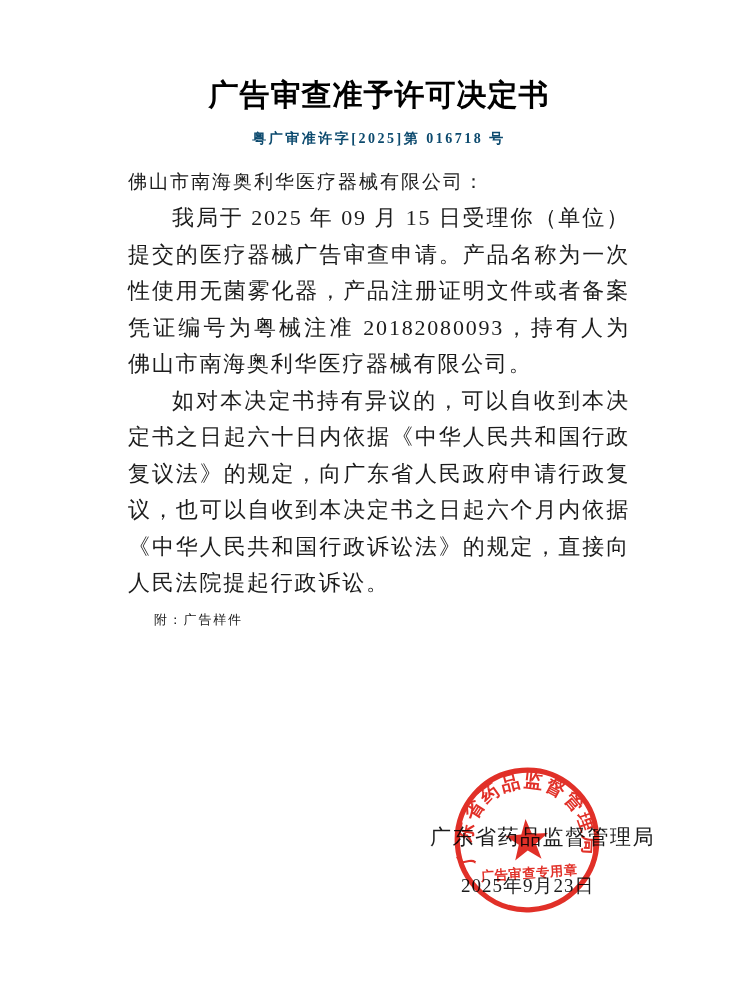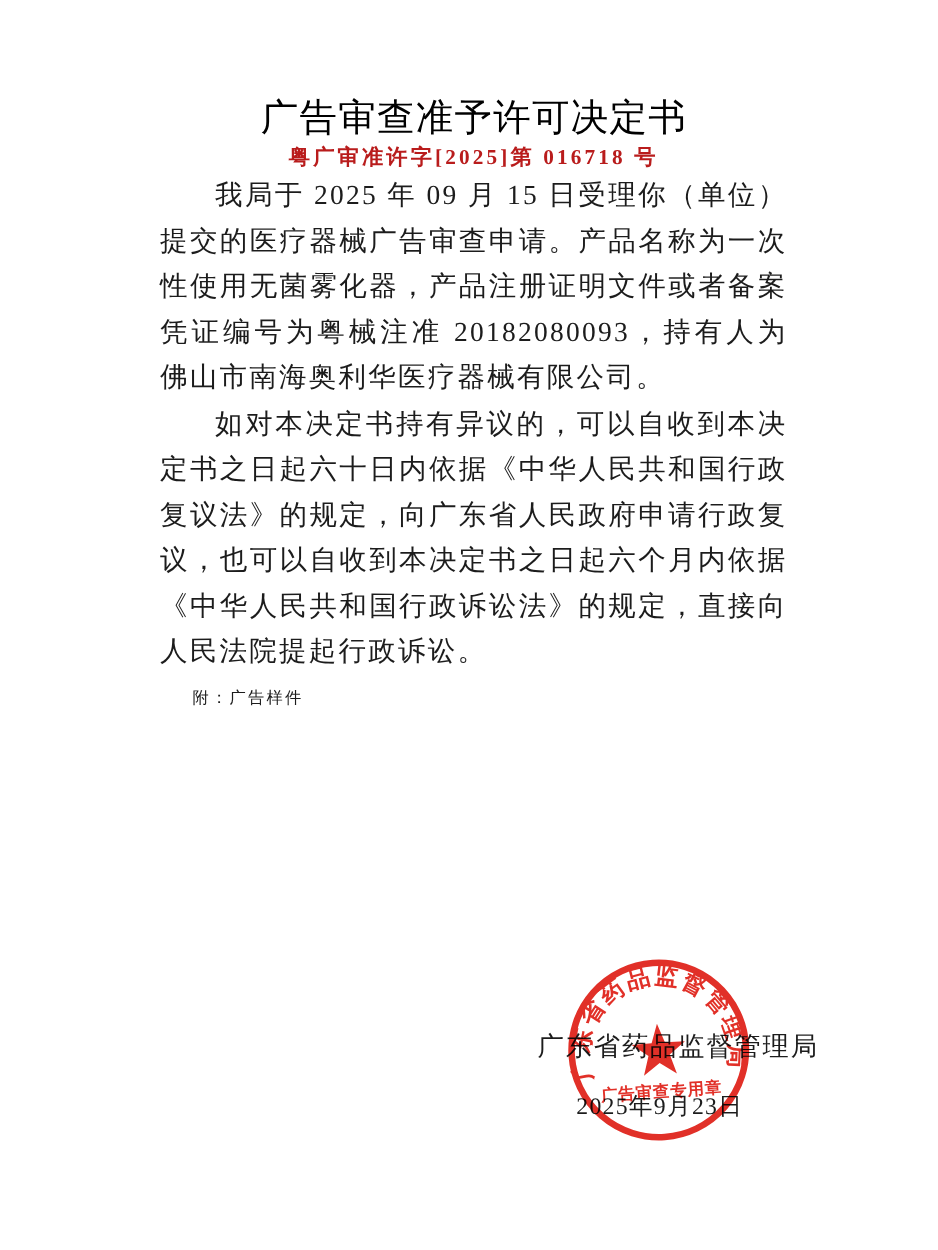--- a/index.html
+++ b/index.html
@@ -15,33 +15,34 @@
   }
   .content {
     position: absolute;
     left: 128px;
     top: 76px;
     width: 502px;
   }
   .doc-title {
     font-family: "Liberation Sans", "DejaVu Sans", sans-serif;
     font-size: 30px;
-    font-weight: 400;
+    font-weight: 700;
     color: #000000;
     text-align: center;
     letter-spacing: 1px;
     line-height: 38px;
   }
   .doc-number {
-    font-size: 17px;
+    margin-top: 13px;
+    font-size: 14px;
     font-weight: 600;
     text-align: center;
     letter-spacing: 2.5px;
     line-height: 24px;
-    color: #b91c1c;
+    color: #0c4a6e;
   }
   .addressee {
     margin-top: 13px;
     font-size: 19px;
     letter-spacing: 2px;
     line-height: 36px;
   }
   .body-para {
     font-size: 22px;
     letter-spacing: 1.8px;
@@ -88,20 +89,21 @@
   }
   .seal svg { width: 100%; height: 100%; display: block; }
 </style>
 </head>
 <body>
 
 <div class="page">
   <div class="content">
     <h1 class="doc-title">广告审查准予许可决定书</h1>
     <div class="doc-number">粤广审准许字[2025]第 016718 号</div>
+    <div class="addressee">佛山市南海奥利华医疗器械有限公司：</div>
     <p class="body-para">我局于 2025 年 09 月 15 日受理你（单位）提交的医疗器械广告审查申请。产品名称为一次性使用无菌雾化器，产品注册证明文件或者备案凭证编号为粤械注准 20182080093，持有人为佛山市南海奥利华医疗器械有限公司。</p>
     <p class="body-para">如对本决定书持有异议的，可以自收到本决定书之日起六十日内依据《中华人民共和国行政复议法》的规定，向广东省人民政府申请行政复议，也可以自收到本决定书之日起六个月内依据《中华人民共和国行政诉讼法》的规定，直接向人民法院提起行政诉讼。</p>
     <p class="attachment-line">附：广告样件</p>
   </div>
 
   <div class="authority-line">广东省药品监督管理局</div>
   <div class="date-line">2025年9月23日</div>
 
   <div class="seal">
     <svg viewBox="0 0 200 200" xmlns="http://www.w3.org/2000/svg">

